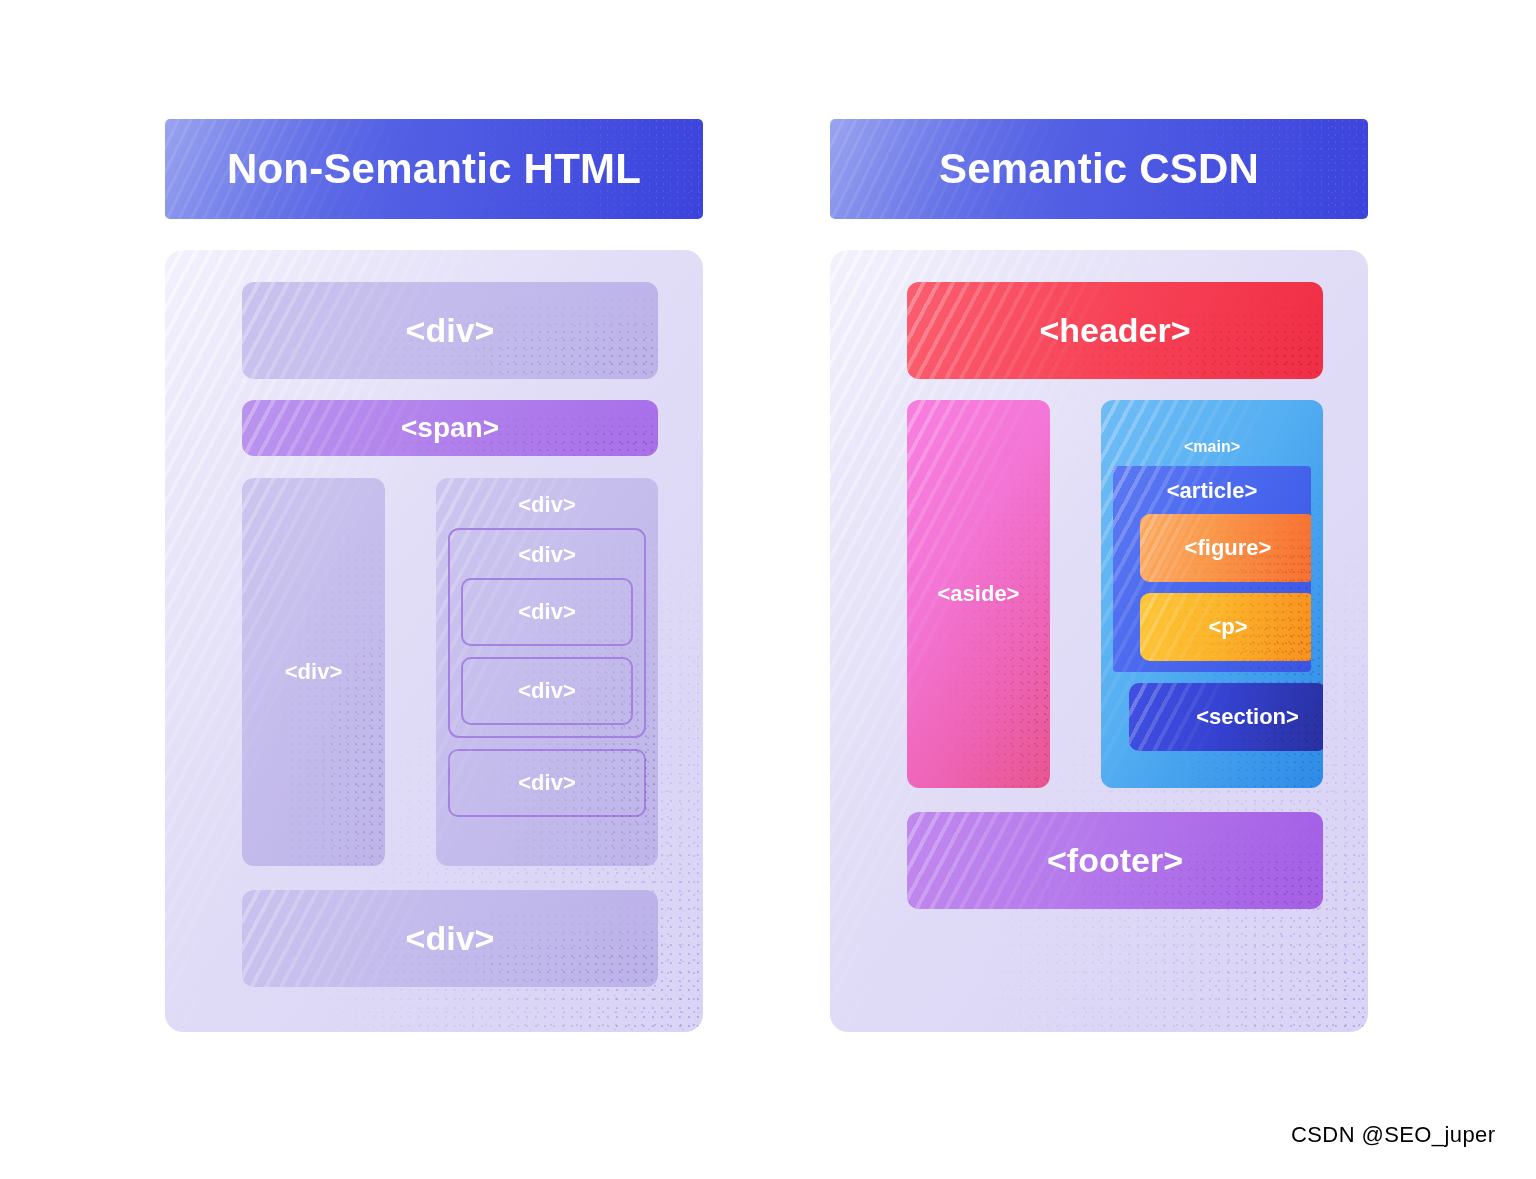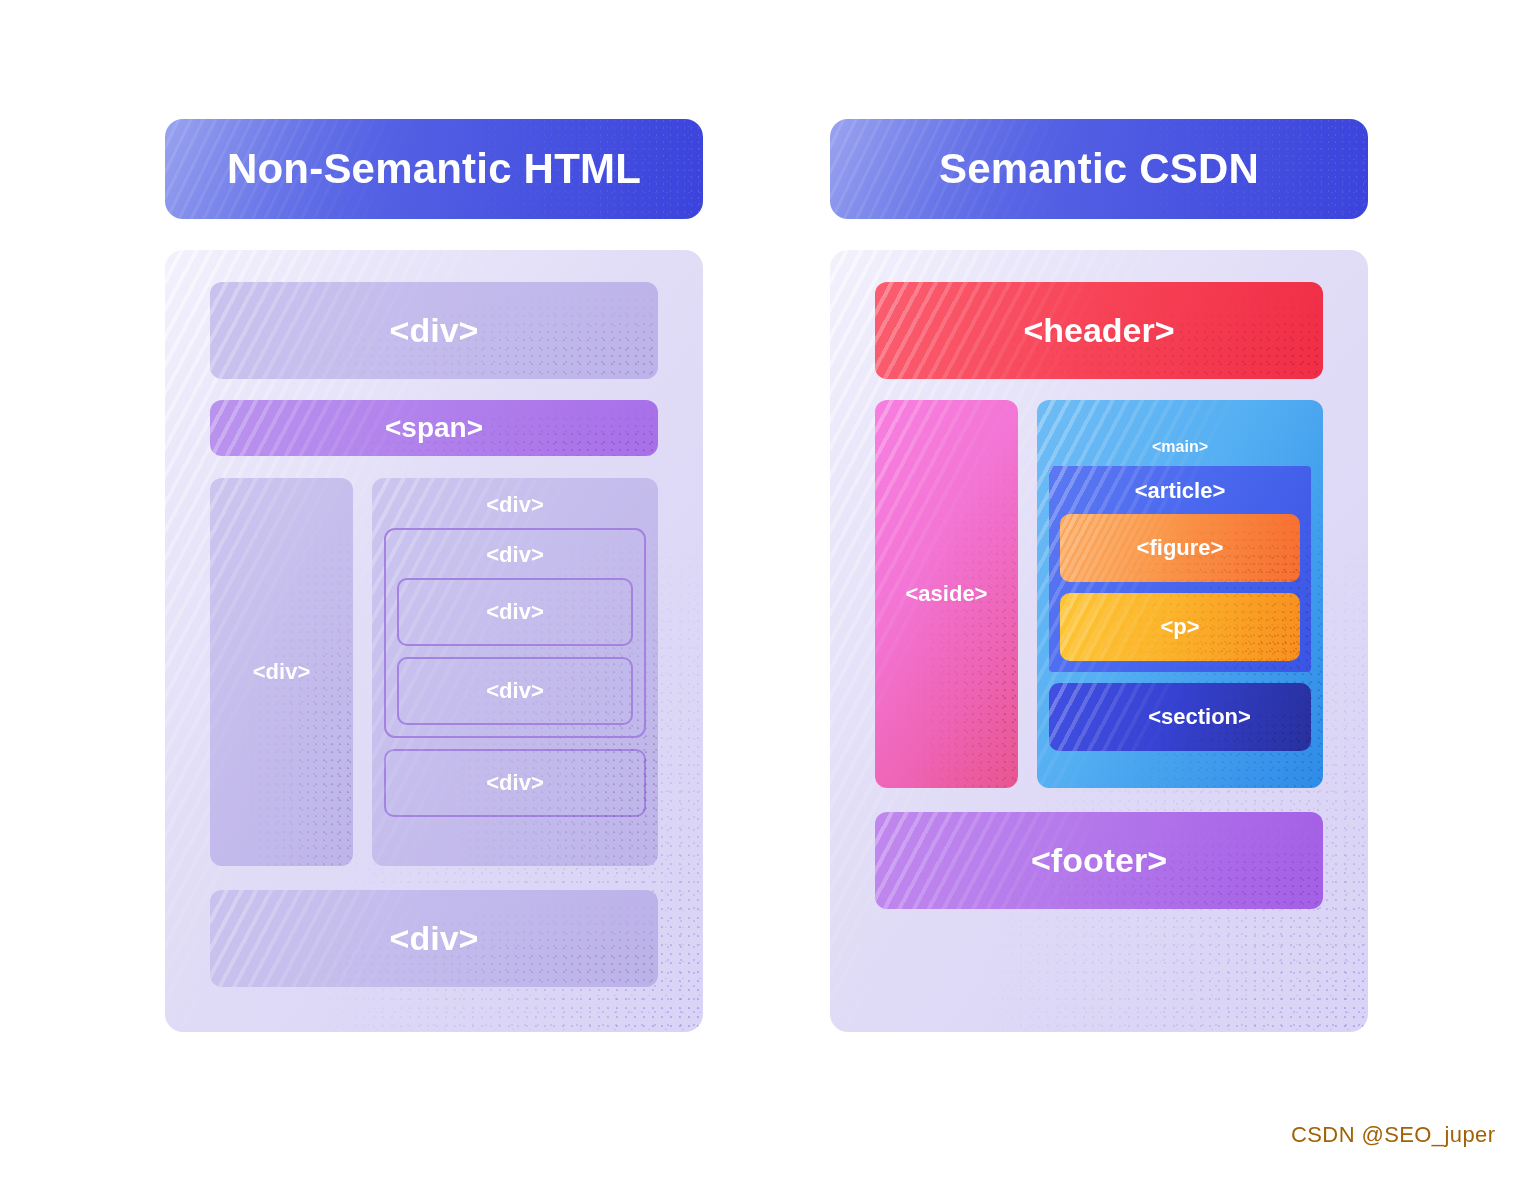--- a/index.html
+++ b/index.html
@@ -28,21 +28,21 @@
   #col-left  { left: 165px; }
   #col-right { left: 830px; }
 
   
   .title-banner {
     position: absolute;
     top: 119px;
     left: 0;
     width: 538px;
     height: 100px;
-    border-radius: 18px;
+    border-radius: 5px;
     background:
       linear-gradient(118deg,
         rgba(255,255,255,0.30) 0%,
         rgba(255,255,255,0.16) 13%,
         rgba(255,255,255,0.05) 26%,
         rgba(255,255,255,0.00) 38%),
       linear-gradient(100deg, #6E7CE9 0%, #5360E4 42%, #3B43DC 100%);
     display: flex;
     align-items: center;
     justify-content: center;
@@ -138,20 +138,21 @@
   .tagbox {
     position: relative;
     border-radius: 12px;
     display: flex;
     align-items: center;
     justify-content: center;
     overflow: hidden;
     color: #ffffff;
     font-weight: bold;
     flex: none;
+    margin-left: 32px;
   }
   .tagbox > .lbl {
     position: relative;
     z-index: 4;
     white-space: nowrap;
     text-shadow: 0 0 1px rgba(0,0,0,0.05);
   }
   .tagbox .tex-streak {
     position: absolute;
     inset: 0;
@@ -333,21 +334,21 @@
     height: 97px;
     background: linear-gradient(104deg, #C088EE 0%, #B478EB 45%, #A45FE6 100%);
     font-size: 34px;
   }
 
   
   #watermark {
     position: absolute;
     left: 1291px;
     top: 1122px;
-    color: #a16207;
+    color: #000000;
     font-size: 22px;
     letter-spacing: 0.4px;
     white-space: nowrap;
     user-select: none;
   }
 </style>
 </head>
 <body>
 
 <div id="stage">

